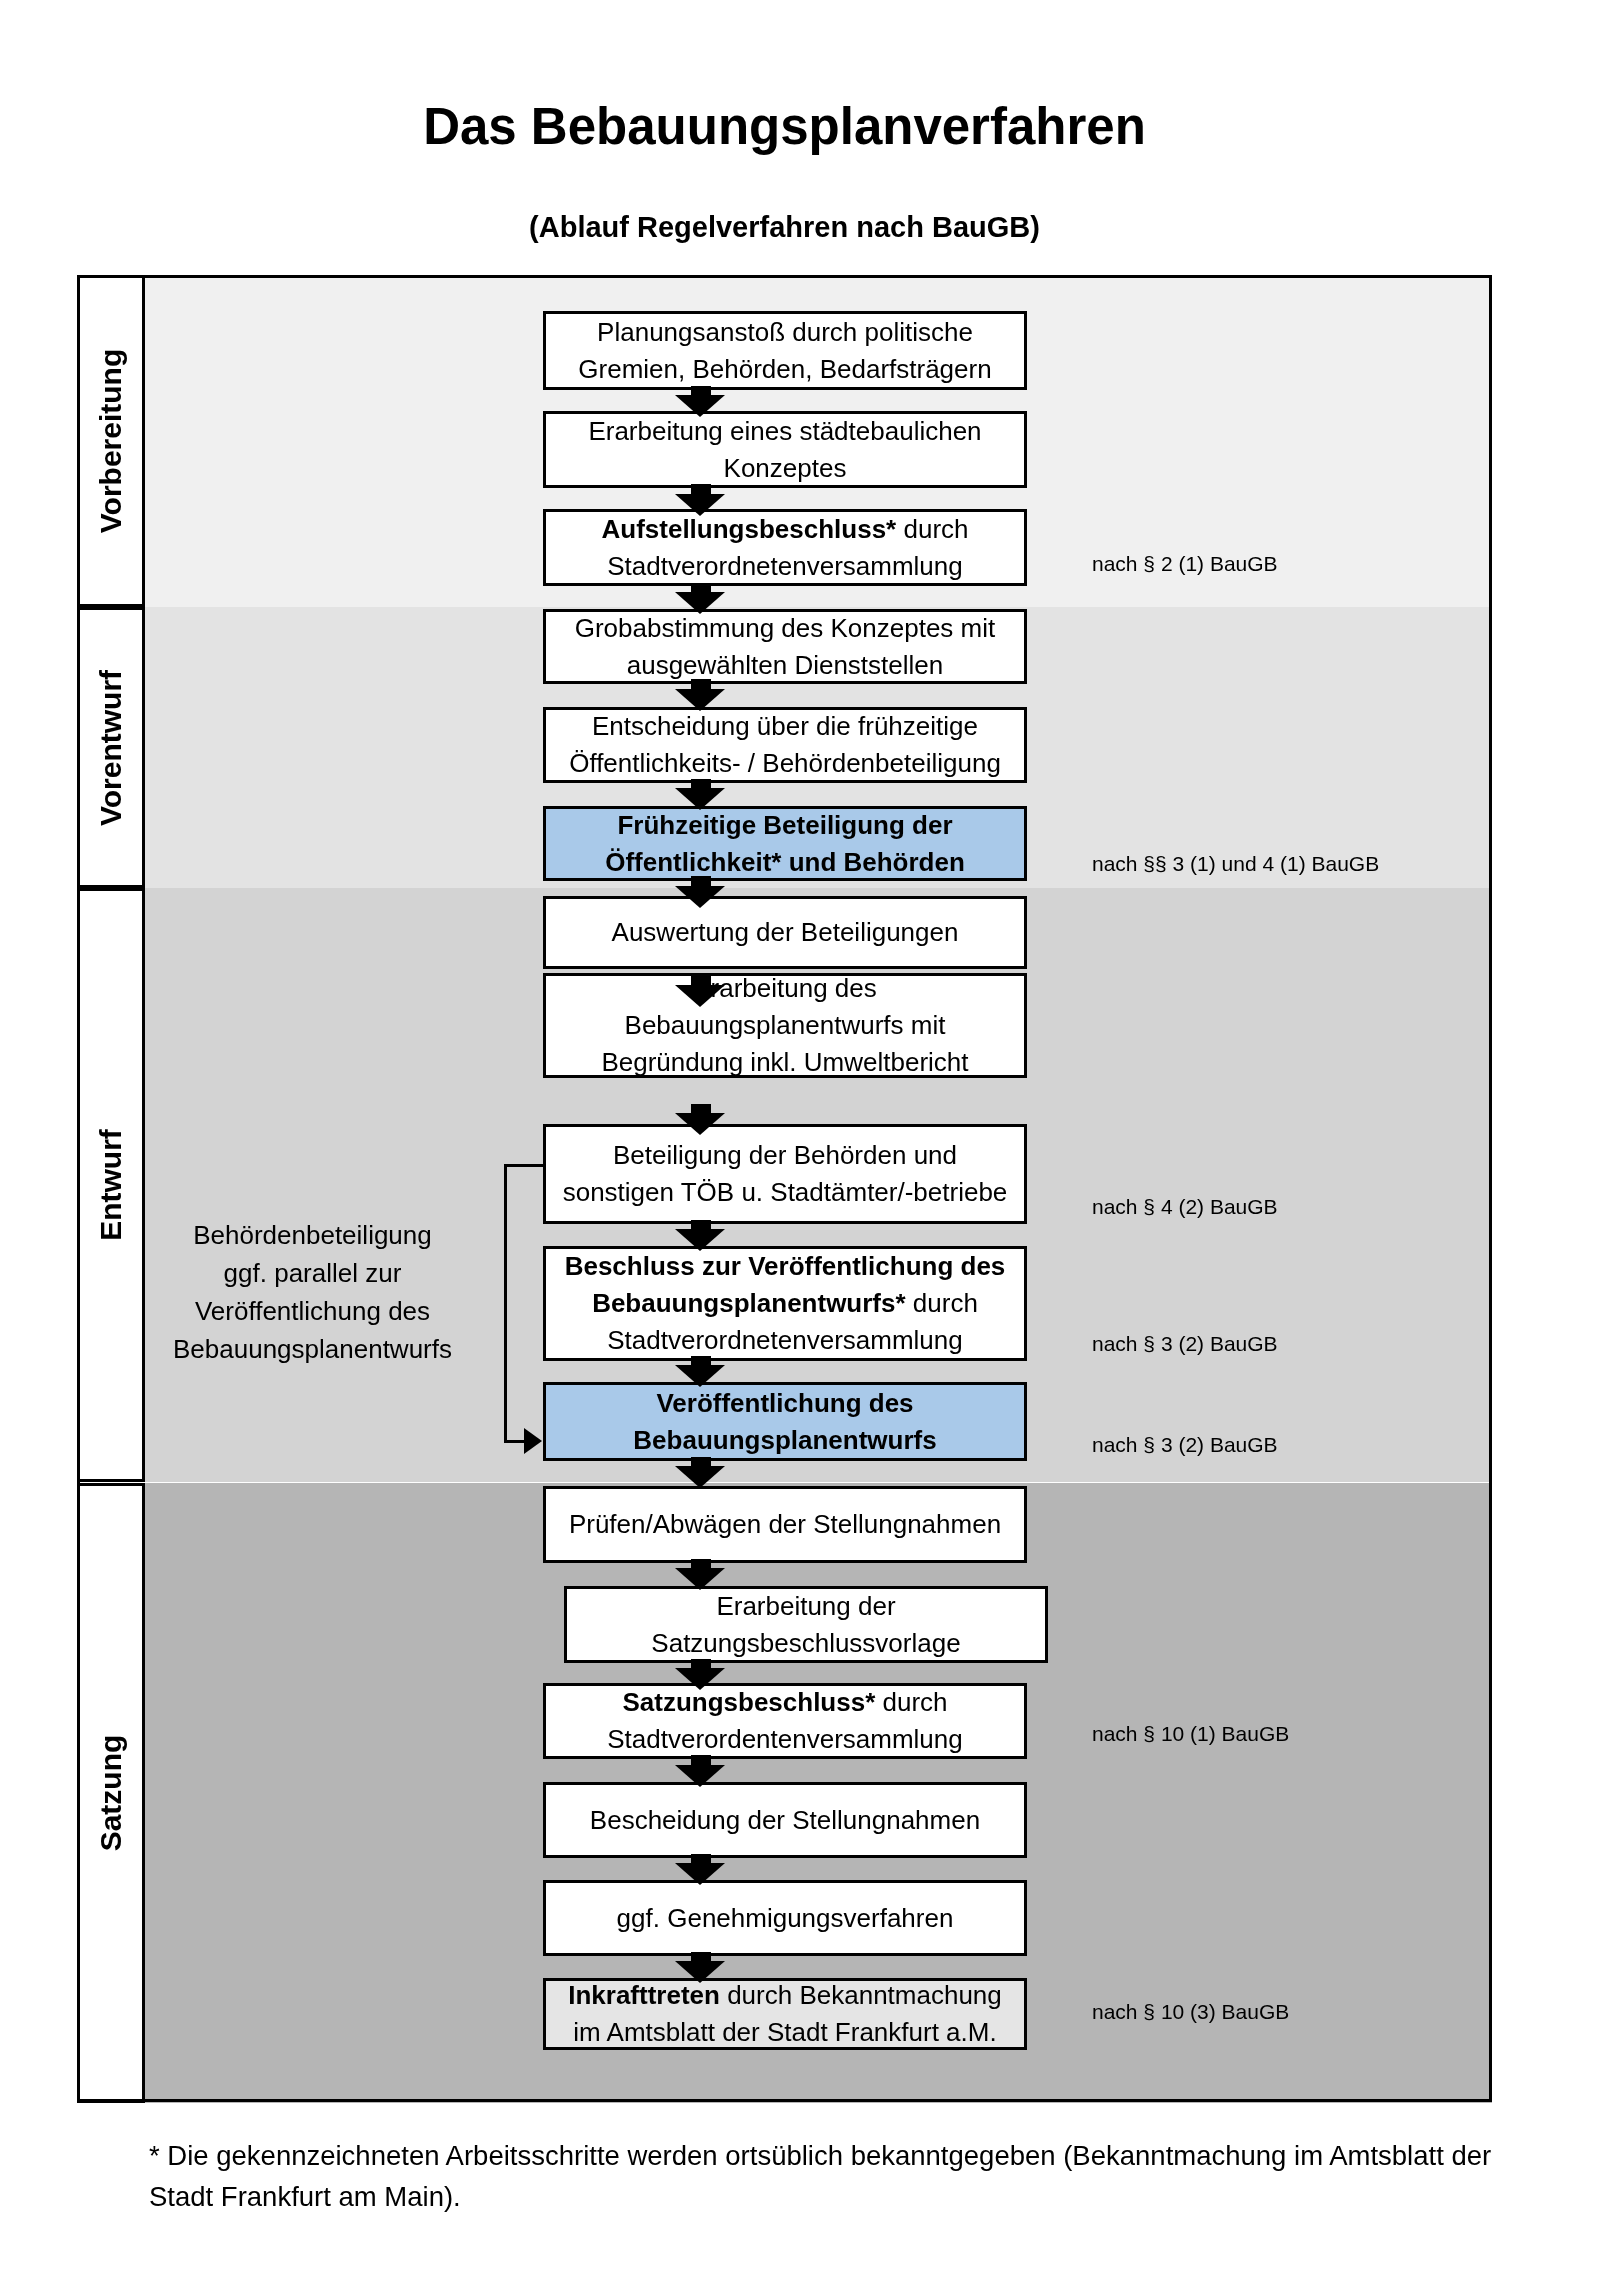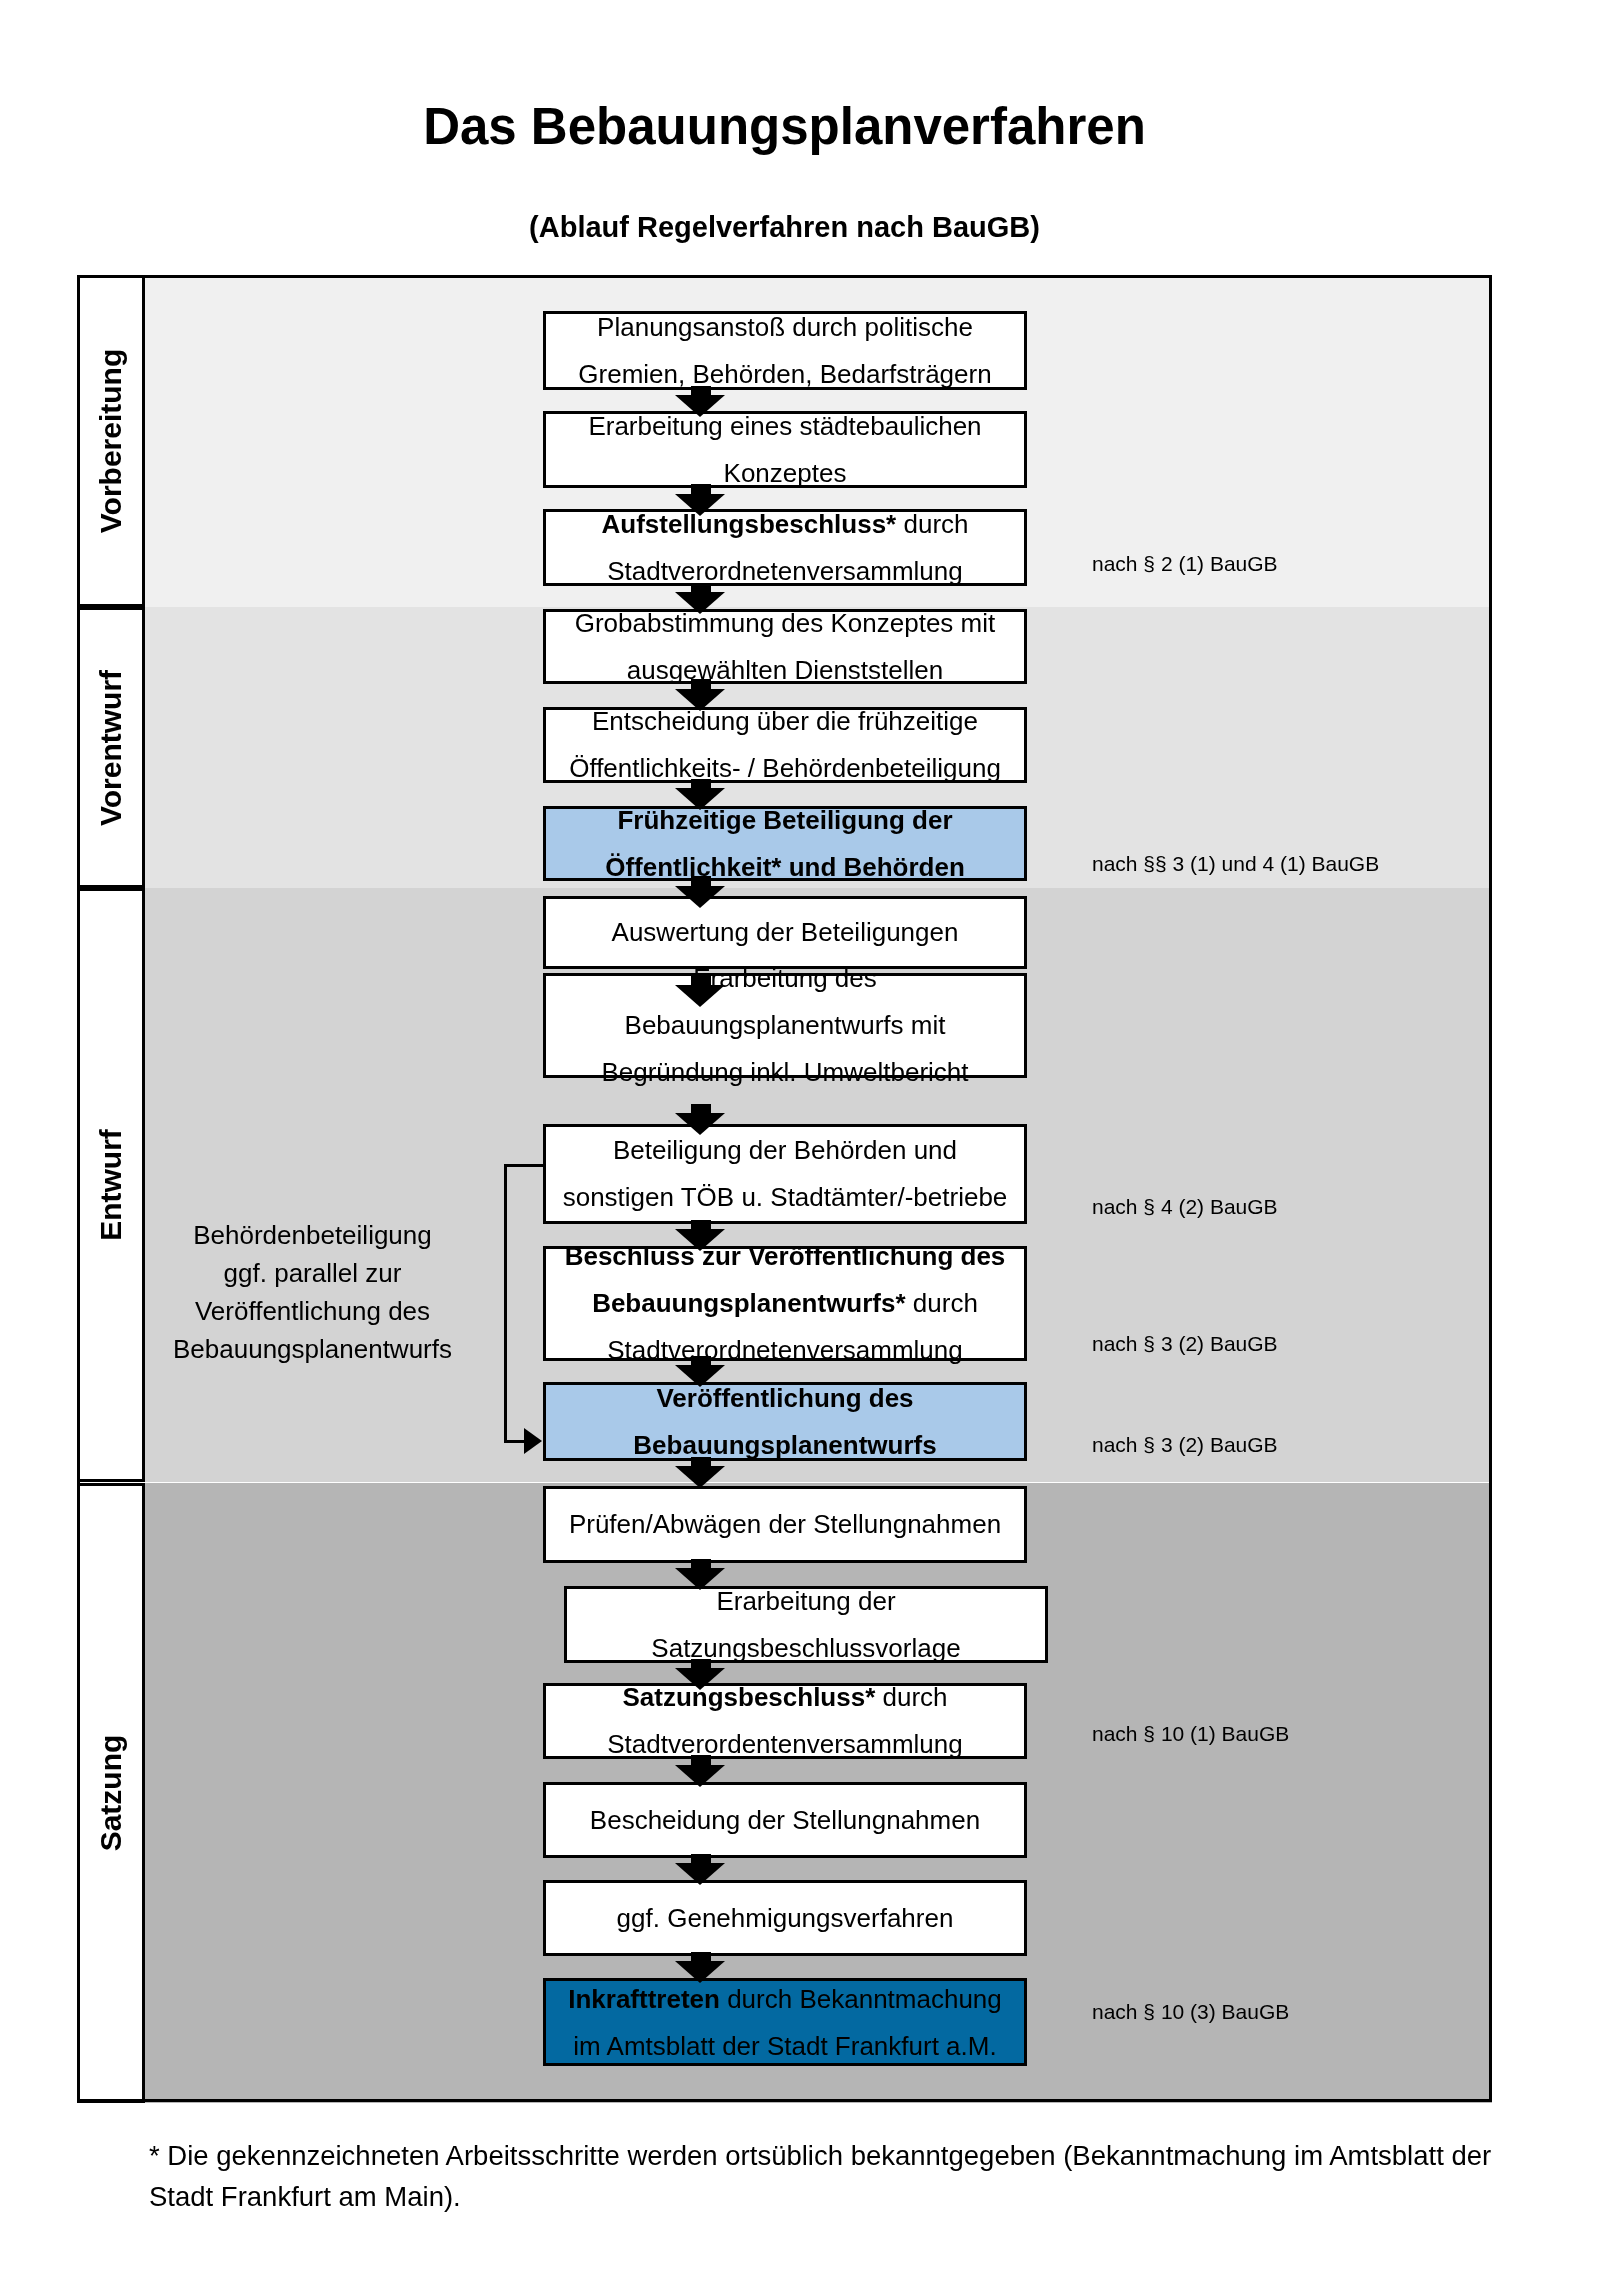--- a/index.html
+++ b/index.html
@@ -23,21 +23,21 @@
   .lcell{
     position:absolute;left:77px;width:68px;border:3.3px solid #000;box-sizing:border-box;
     background:#fff;display:flex;align-items:center;justify-content:center;z-index:10;
   }
   .lcell span{
     transform:rotate(-90deg);white-space:nowrap;font-weight:bold;font-size:30px;
   }
   .box{
     position:absolute;left:543px;width:484px;border:3.3px solid #000;box-sizing:border-box;
     background:#fff;display:flex;flex-direction:column;align-items:center;justify-content:center;
-    text-align:center;font-size:26px;line-height:37px;z-index:5;gap:10px;
+    text-align:center;font-size:26px;line-height:37px;z-index:5;
   }
   .box .b,.b{font-weight:bold;}
   .box.boldall{font-weight:bold;}
   .anno{
     position:absolute;left:1092px;font-size:21px;line-height:26px;white-space:nowrap;z-index:5;
   }
   .note{
     position:absolute;left:149px;top:1216px;width:327px;text-align:center;
     font-size:26px;line-height:38px;white-space:pre-line;z-index:5;
   }
@@ -154,21 +154,21 @@
   </div>
 
   <div class="box" style="top:1782px;height:76px;">
     <div><span>Bescheidung der Stellungnahmen</span></div>
   </div>
 
   <div class="box" style="top:1880px;height:76px;">
     <div><span>ggf. Genehmigungsverfahren</span></div>
   </div>
 
-  <div class="box blue" style="top: 1978px; height: 88px; background: #0369a1; justify-content: space-between;">
+  <div class="box blue" style="top: 1978px; height: 72px; background: #e5e5e5;">
     <div><span class="b">Inkrafttreten</span><span> durch Bekanntmachung</span></div>
     <div><span>im Amtsblatt der Stadt Frankfurt a.M.</span></div>
   </div>
 
   <div class="anno" style="top:551px;">nach § 2 (1) BauGB</div>
   <div class="anno" style="top:851px;">nach §§ 3 (1) und 4 (1) BauGB</div>
   <div class="anno" style="top:1194px;">nach § 4 (2) BauGB</div>
   <div class="anno" style="top:1331px;">nach § 3 (2) BauGB</div>
   <div class="anno" style="top:1432px;">nach § 3 (2) BauGB</div>
   <div class="anno" style="top:1721px;">nach § 10 (1) BauGB</div>

